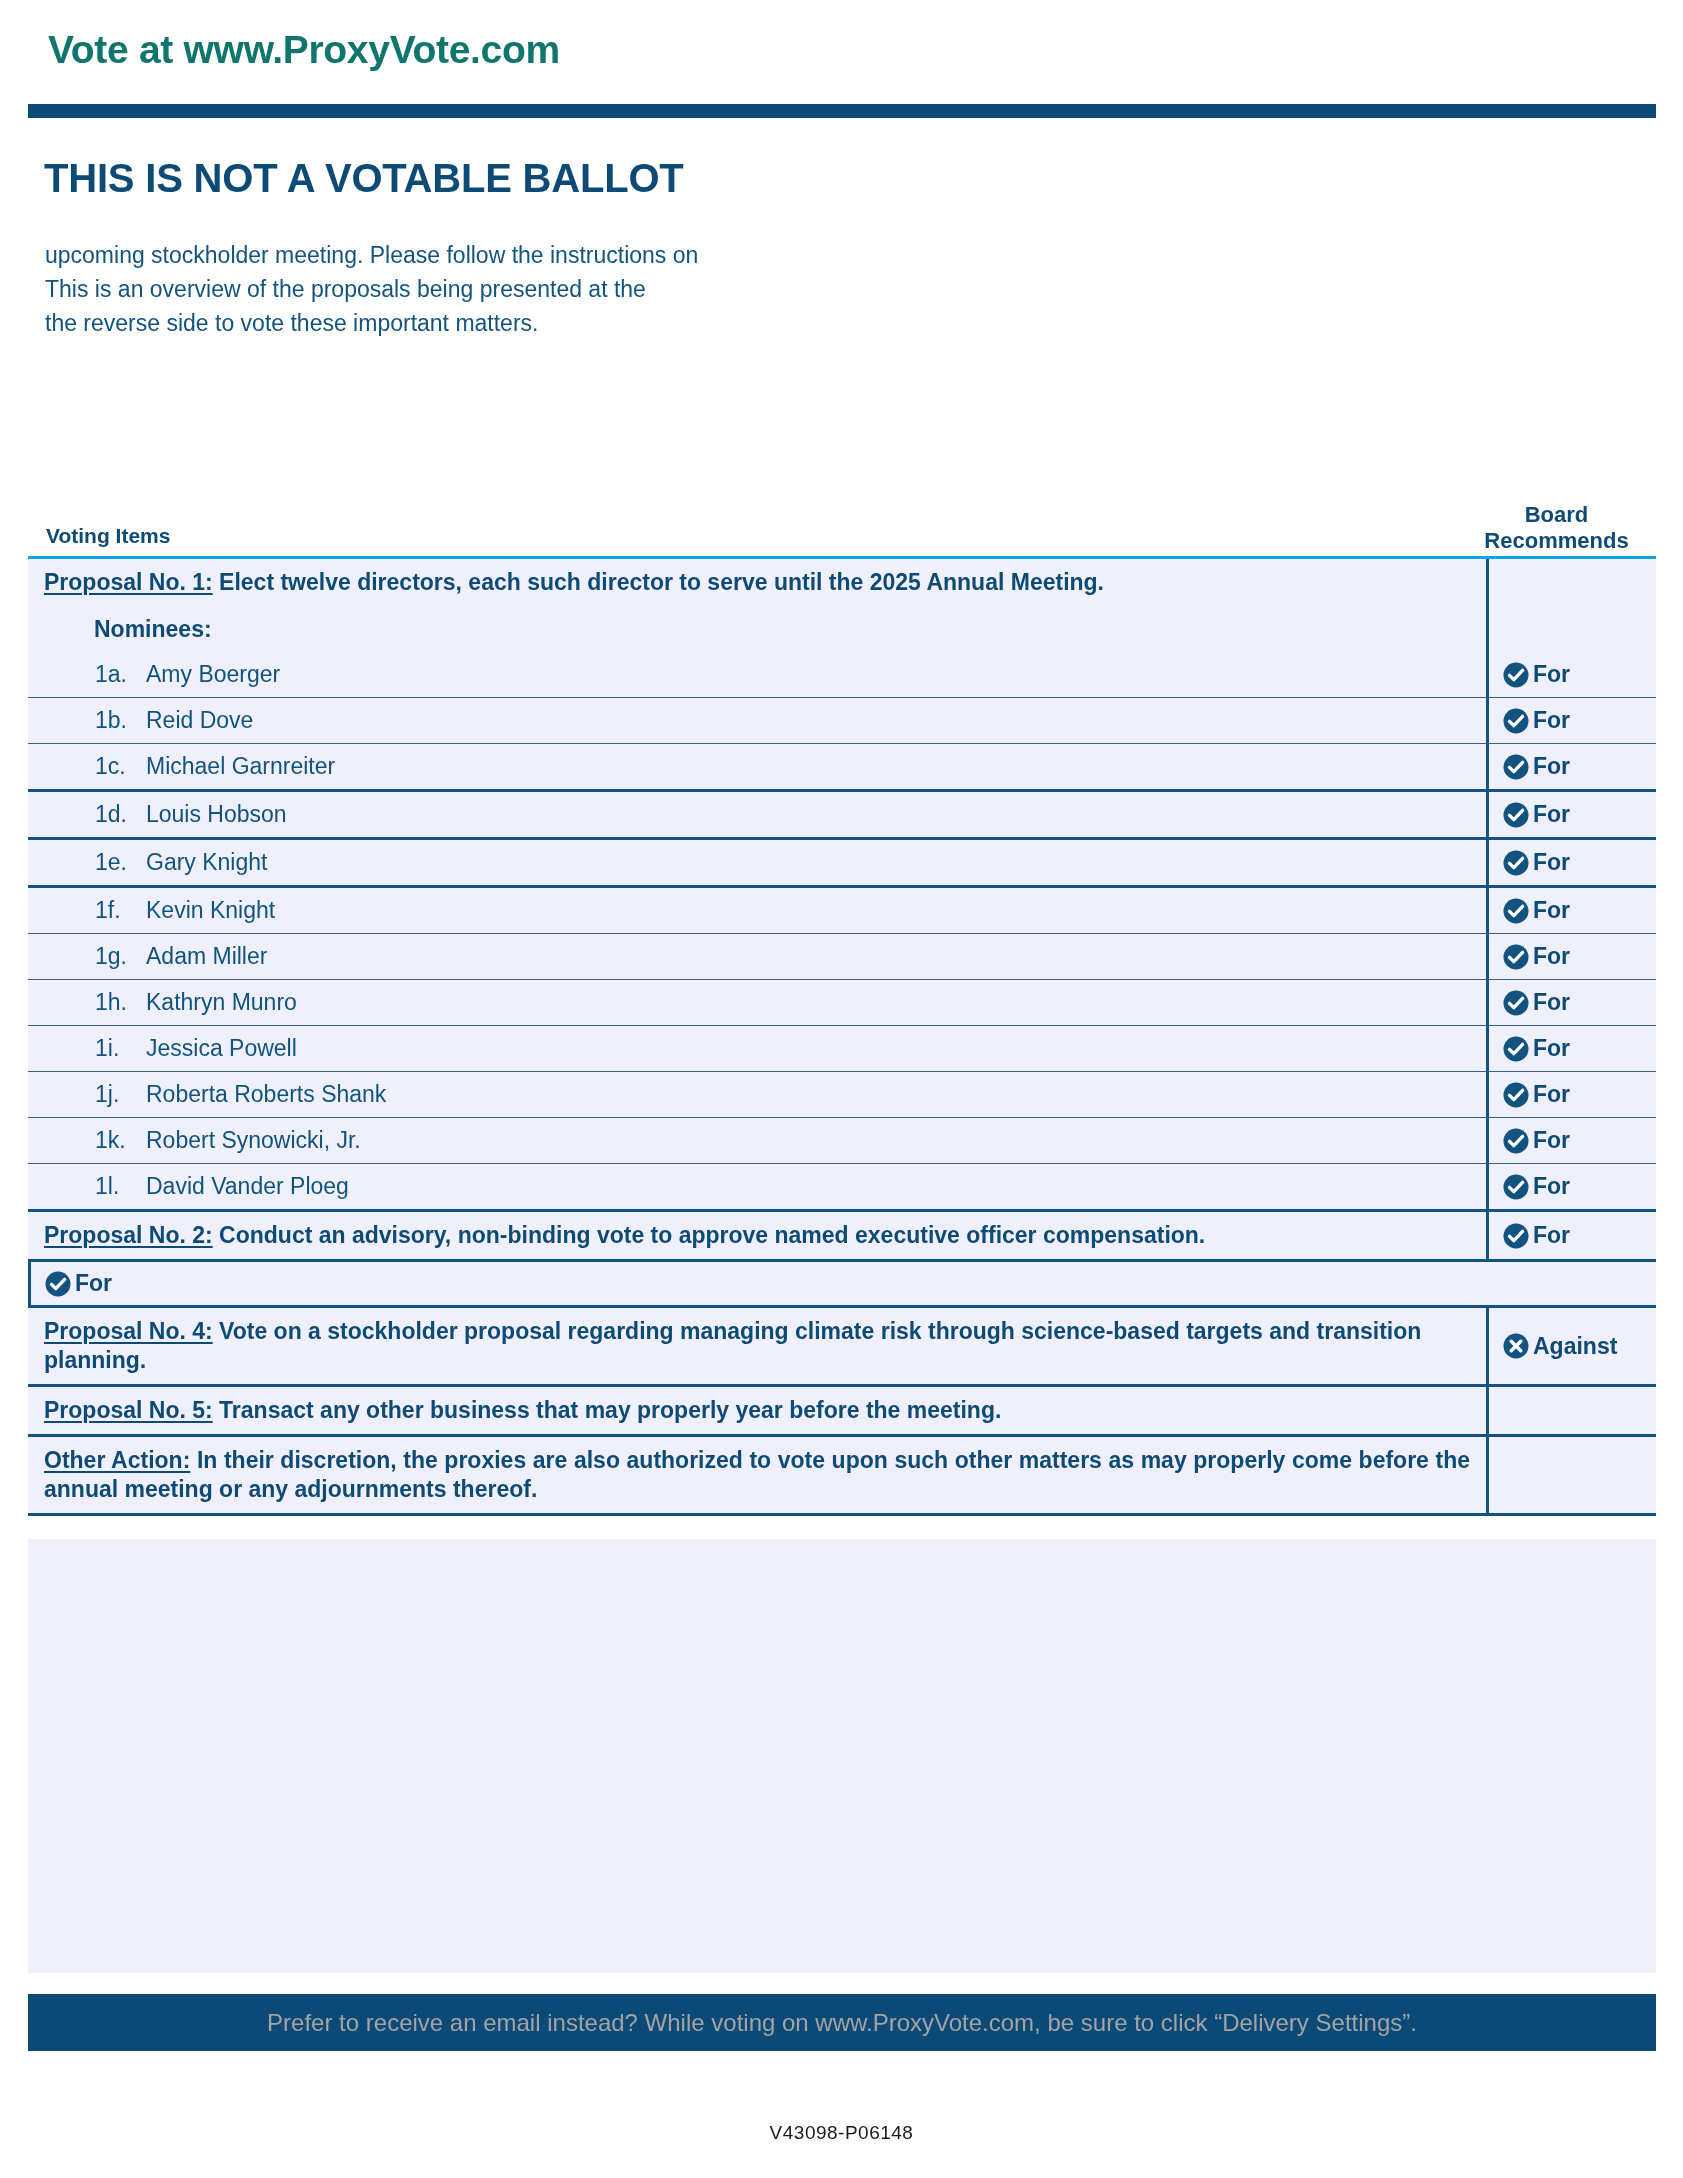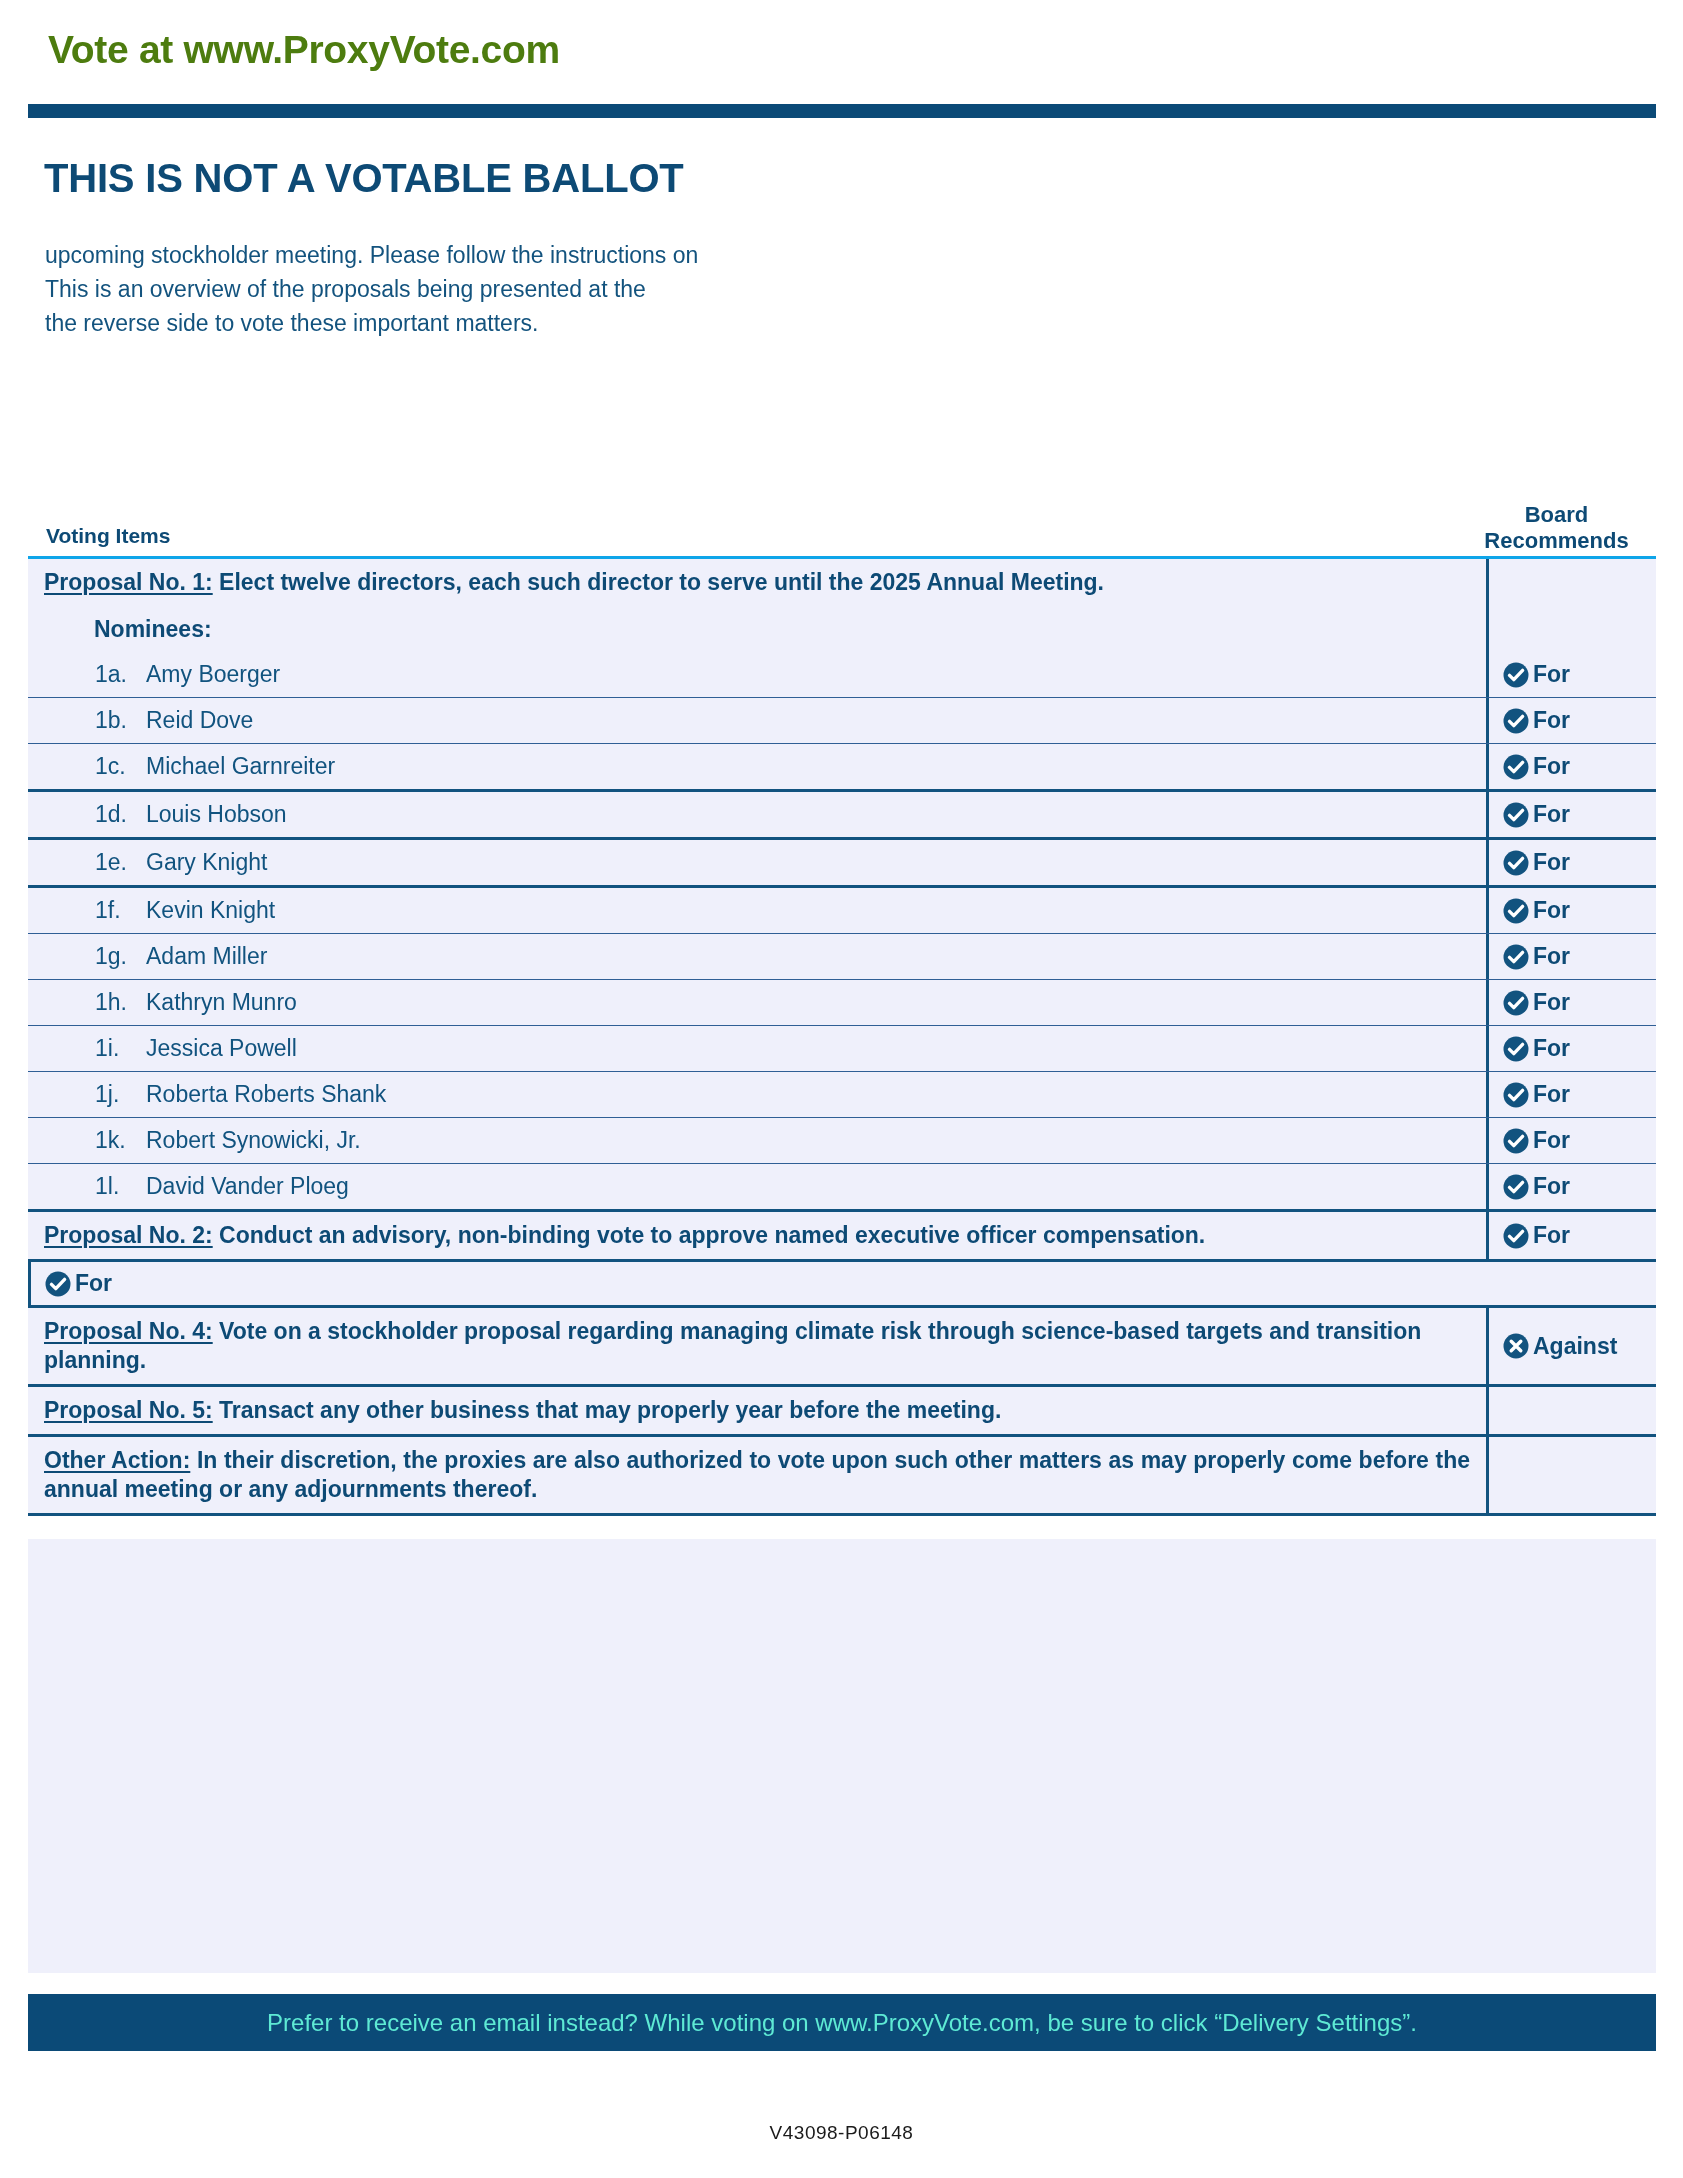--- a/index.html
+++ b/index.html
@@ -24,21 +24,21 @@
     padding: 0;
   }
 
   
   .header-link {
     position: absolute;
     left: 48px;
     top: 28px;
     font-size: 39px;
     font-weight: bold;
-    color: #4d7c0f;
+    color: #0f766e;
     letter-spacing: -0.3px;
     white-space: nowrap;
   }
   .header-rule {
     position: absolute;
     left: 28px;
     top: 104px;
     width: 1628px;
     height: 14px;
     background: #0b4a77;
@@ -183,21 +183,21 @@
   }
 
   
   .footer-bar {
     position: absolute;
     left: 28px;
     top: 1994px;
     width: 1628px;
     height: 57px;
     background: #0b4a77;
-    color: #5eead4;
+    color: #a3a3a3;
     display: flex;
     align-items: center;
     justify-content: center;
     font-size: 24px;
     white-space: nowrap;
   }
   .form-code {
     position: absolute;
     left: 0;
     top: 2122px;

